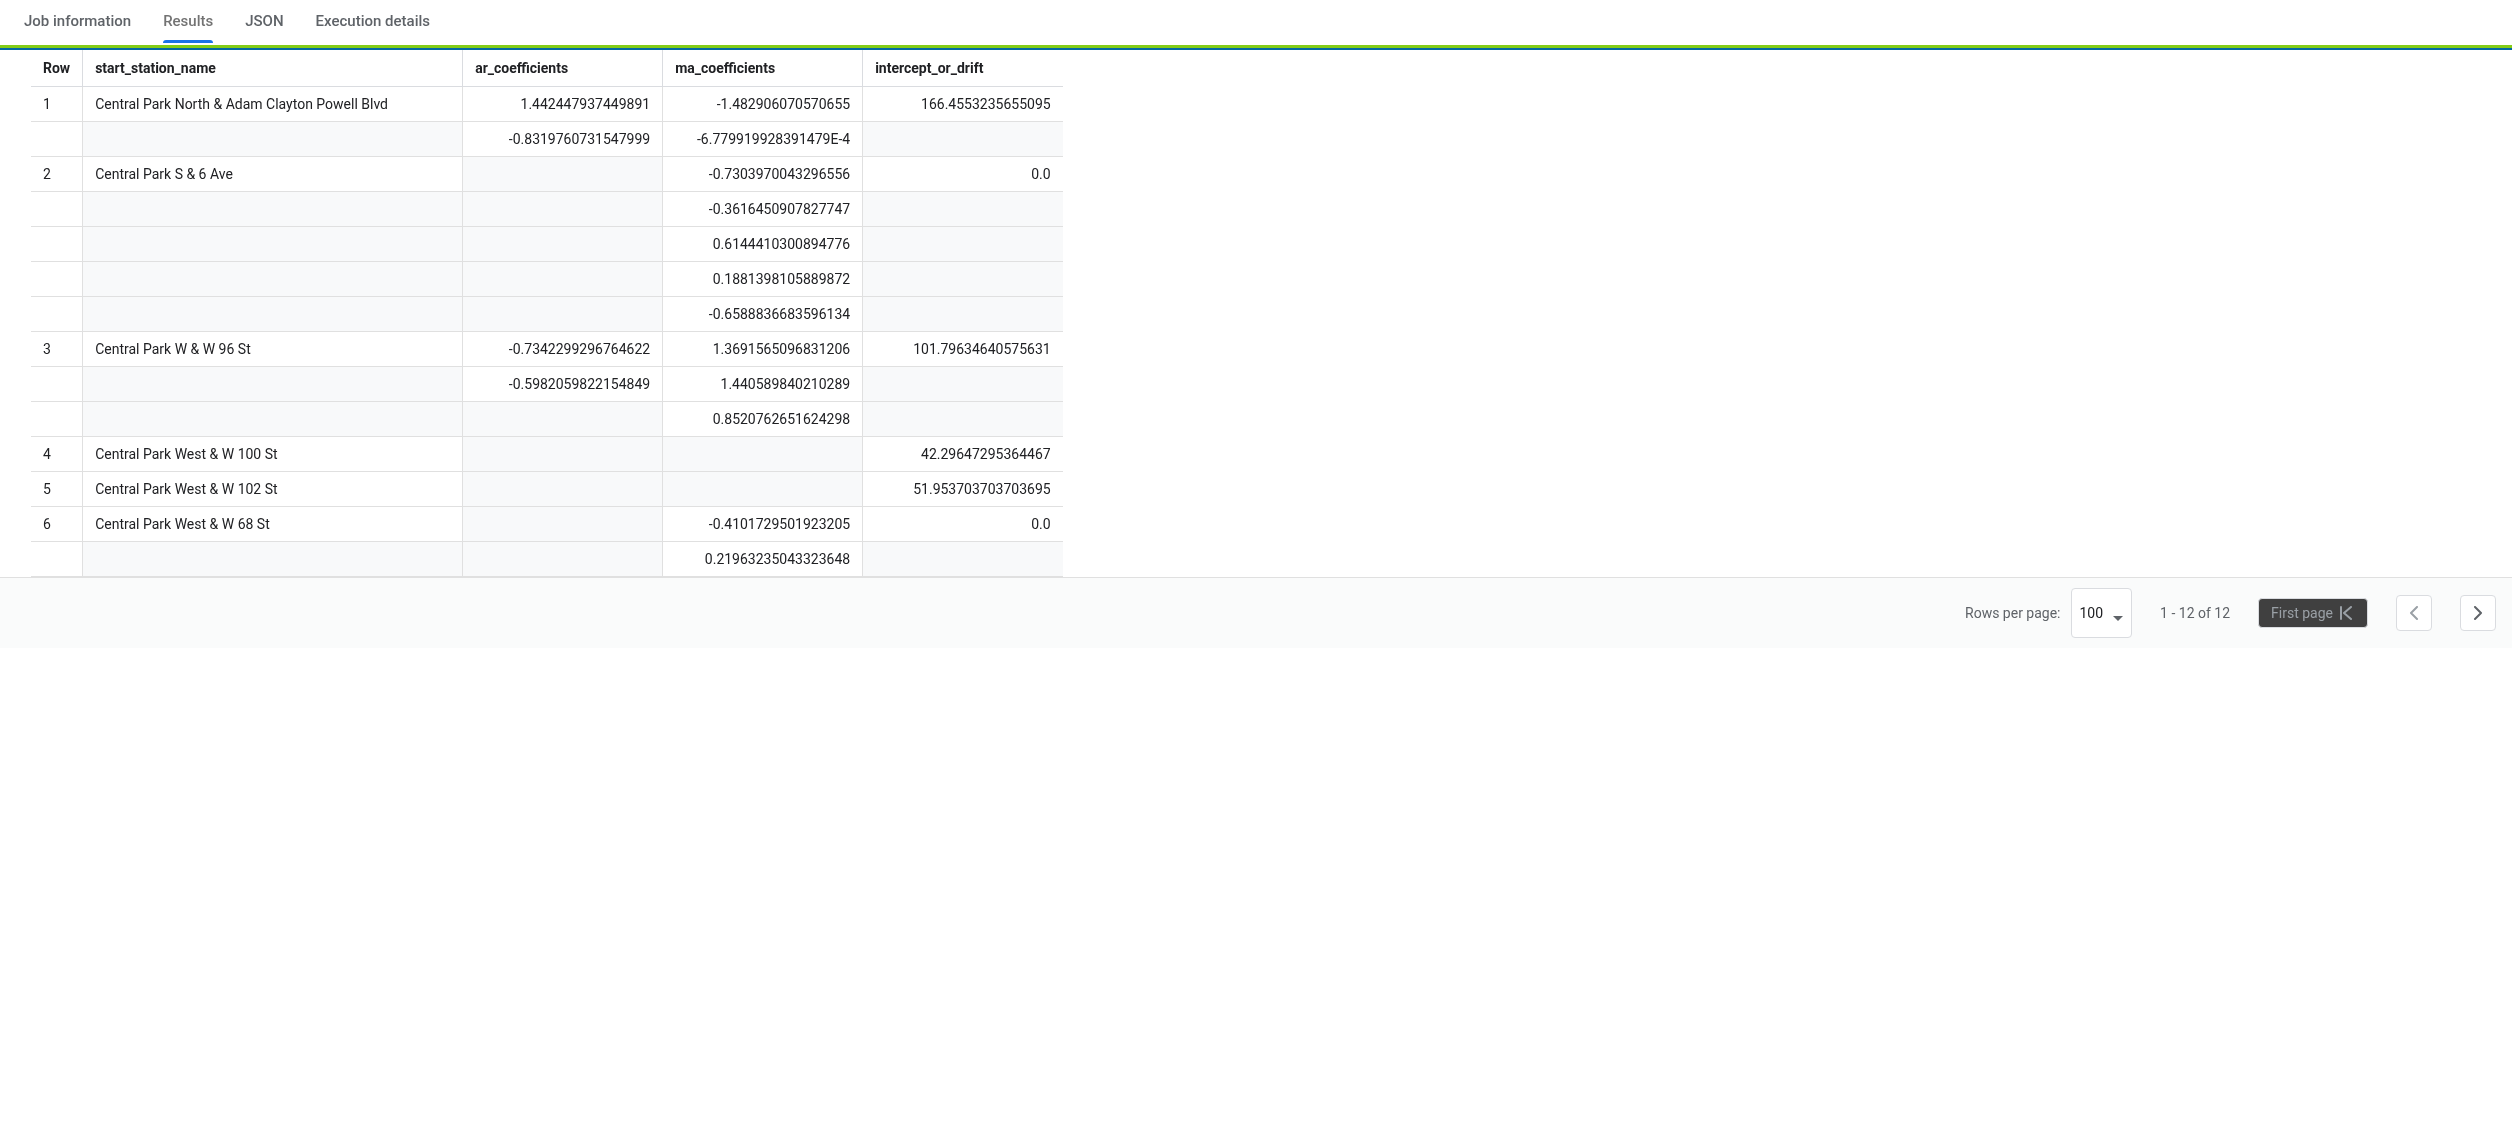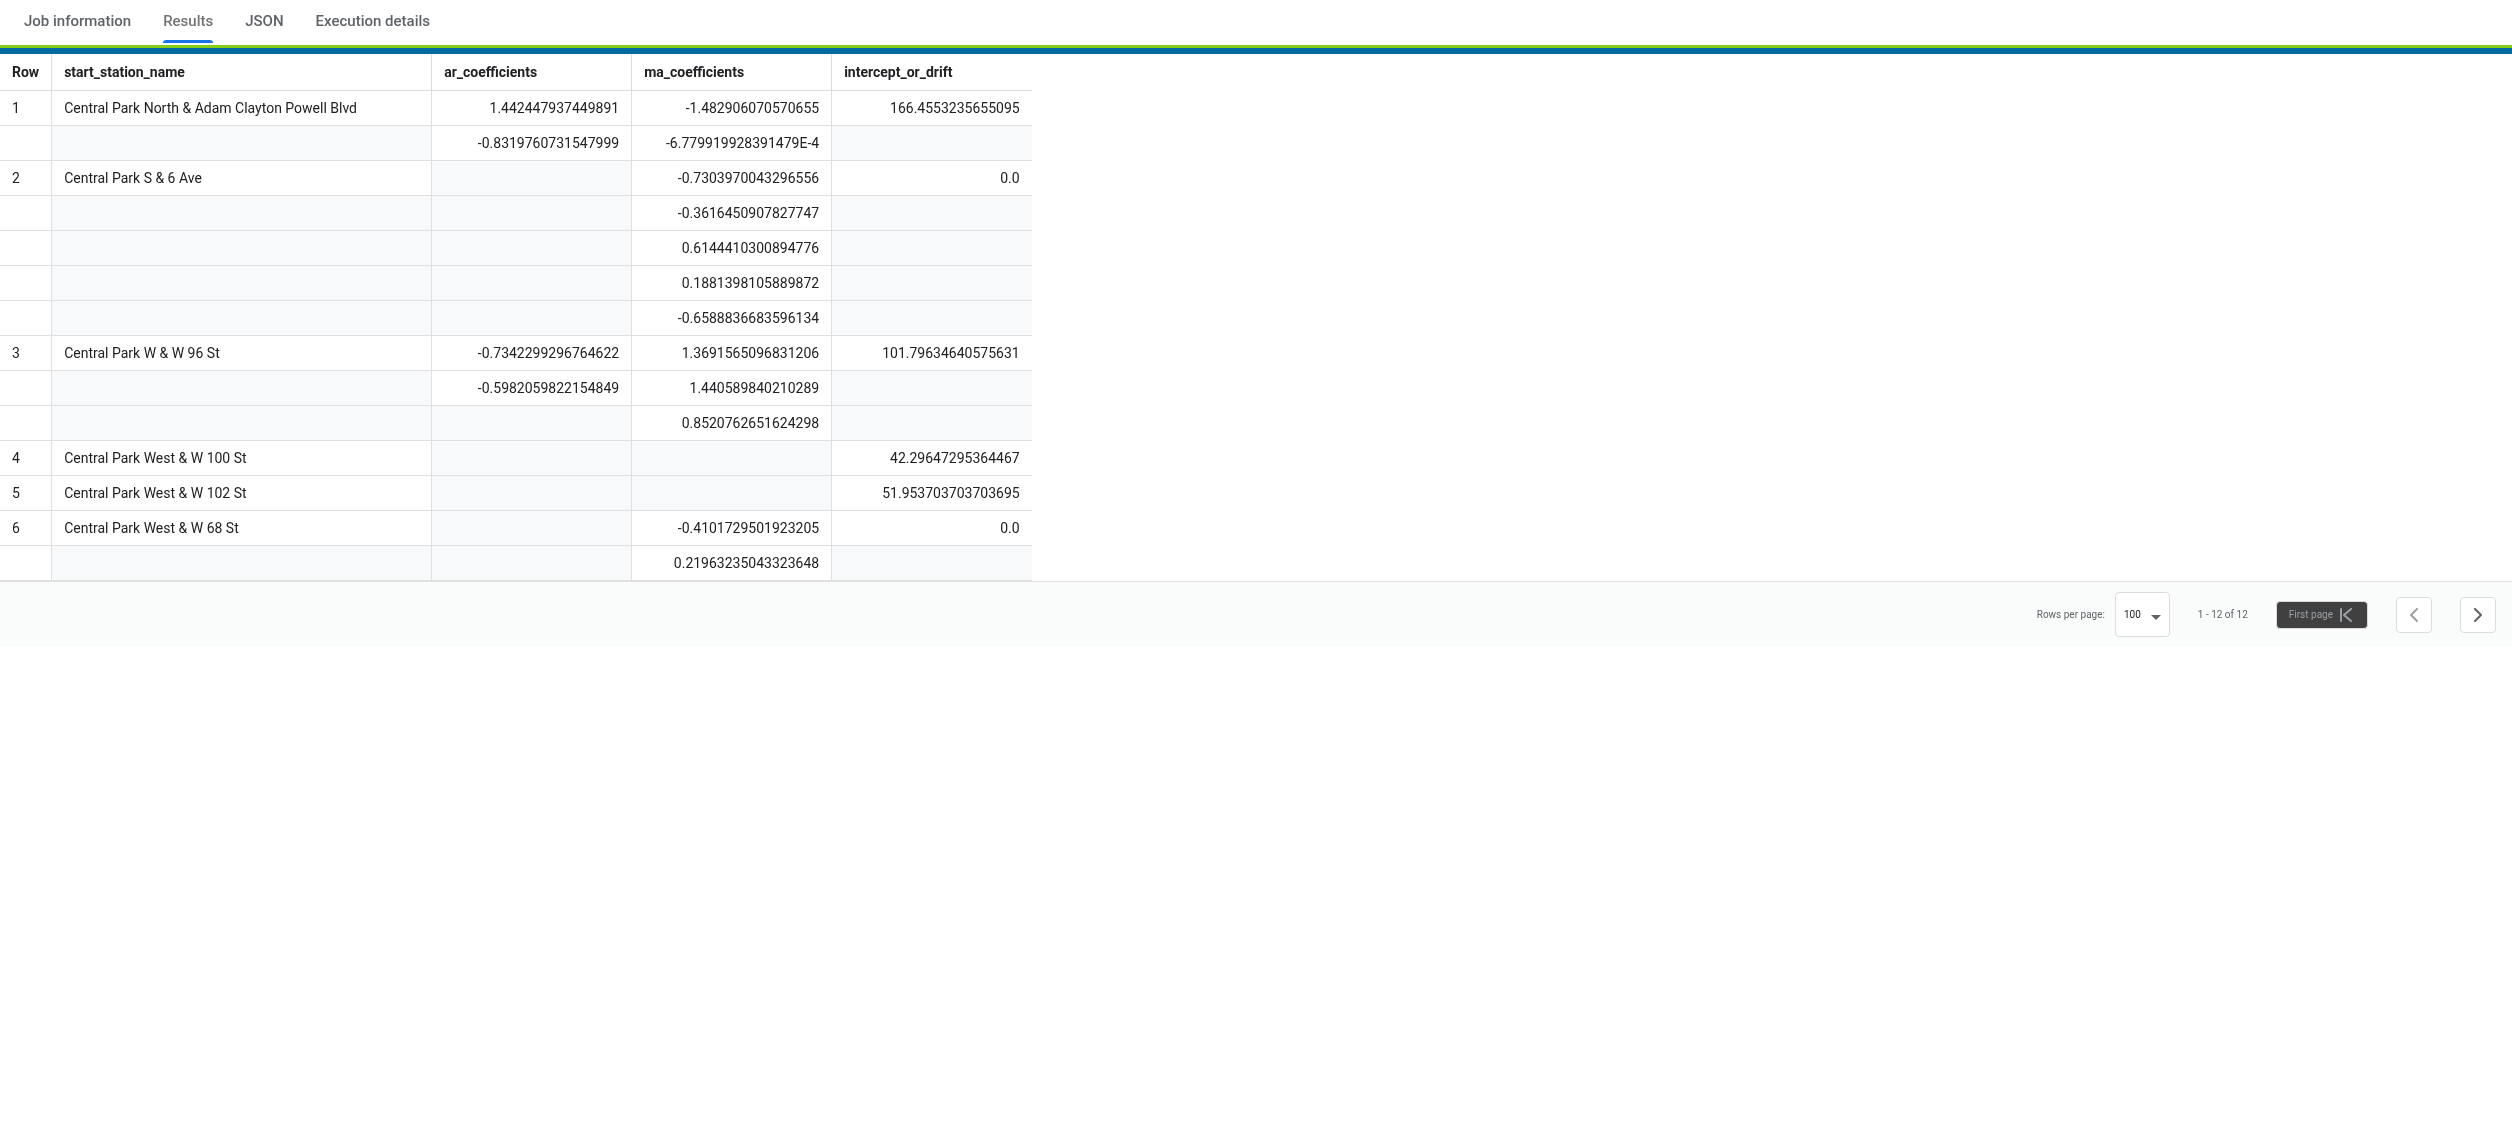--- a/index.html
+++ b/index.html
@@ -35,21 +35,22 @@
     content: "";
     position: absolute;
     bottom: -1px;
     left: 16px;
     right: 16px;
     height: 3px;
     background: #1a73e8;
     border-radius: 3px 3px 0 0;
   }
   .results-wrap {
-    border-top: 6px solid #0369a1;
+    border-top: 2px solid #0369a1;
+    padding-left: 31px;
   }
   table.results {
     border-collapse: collapse;
     width: auto;
     font-size: 14px;
   }
   table.results th {
     text-align: left;
     font-weight: 700;
     padding: 10px 12px;
@@ -70,21 +71,21 @@
   .col-name { min-width: 380px; }
   .col-ar, .col-ma, .col-int { text-align: right; min-width: 200px; }
   td.num { text-align: right; font-variant-numeric: tabular-nums; }
   td.empty-shade { background: #f8f9fa; }
   .footer {
     display: flex;
     justify-content: flex-end;
     align-items: center;
     gap: 28px;
     padding: 10px 16px;
-    font-size: 10px;
+    font-size: 14px;
     color: #5f6368;
     background: #fafbfb;
     border-top: 1px solid #e0e0e0;
   }
   .rows-per {
     display: flex;
     align-items: center;
     gap: 10px;
   }
   .select-box {

